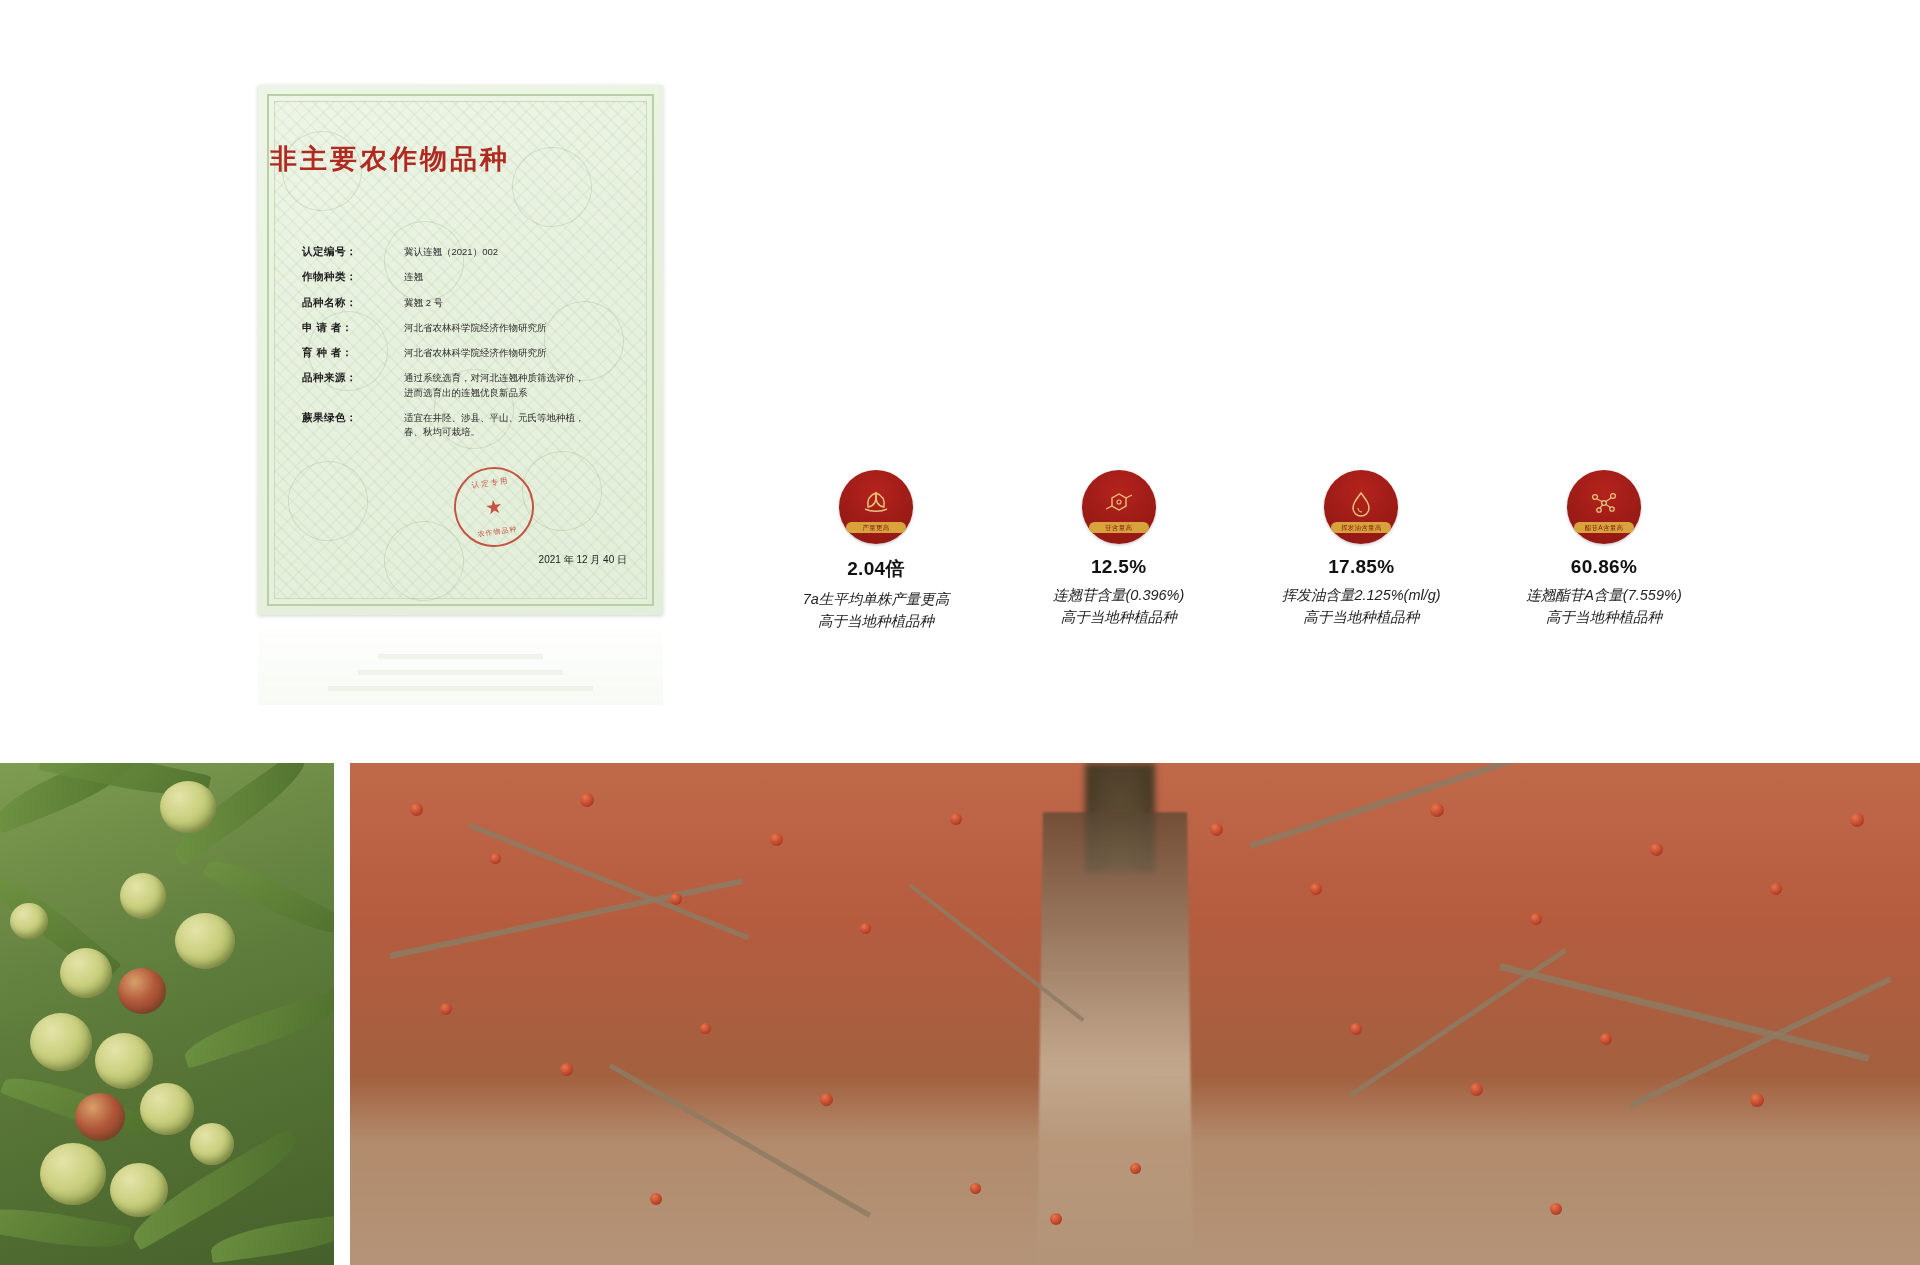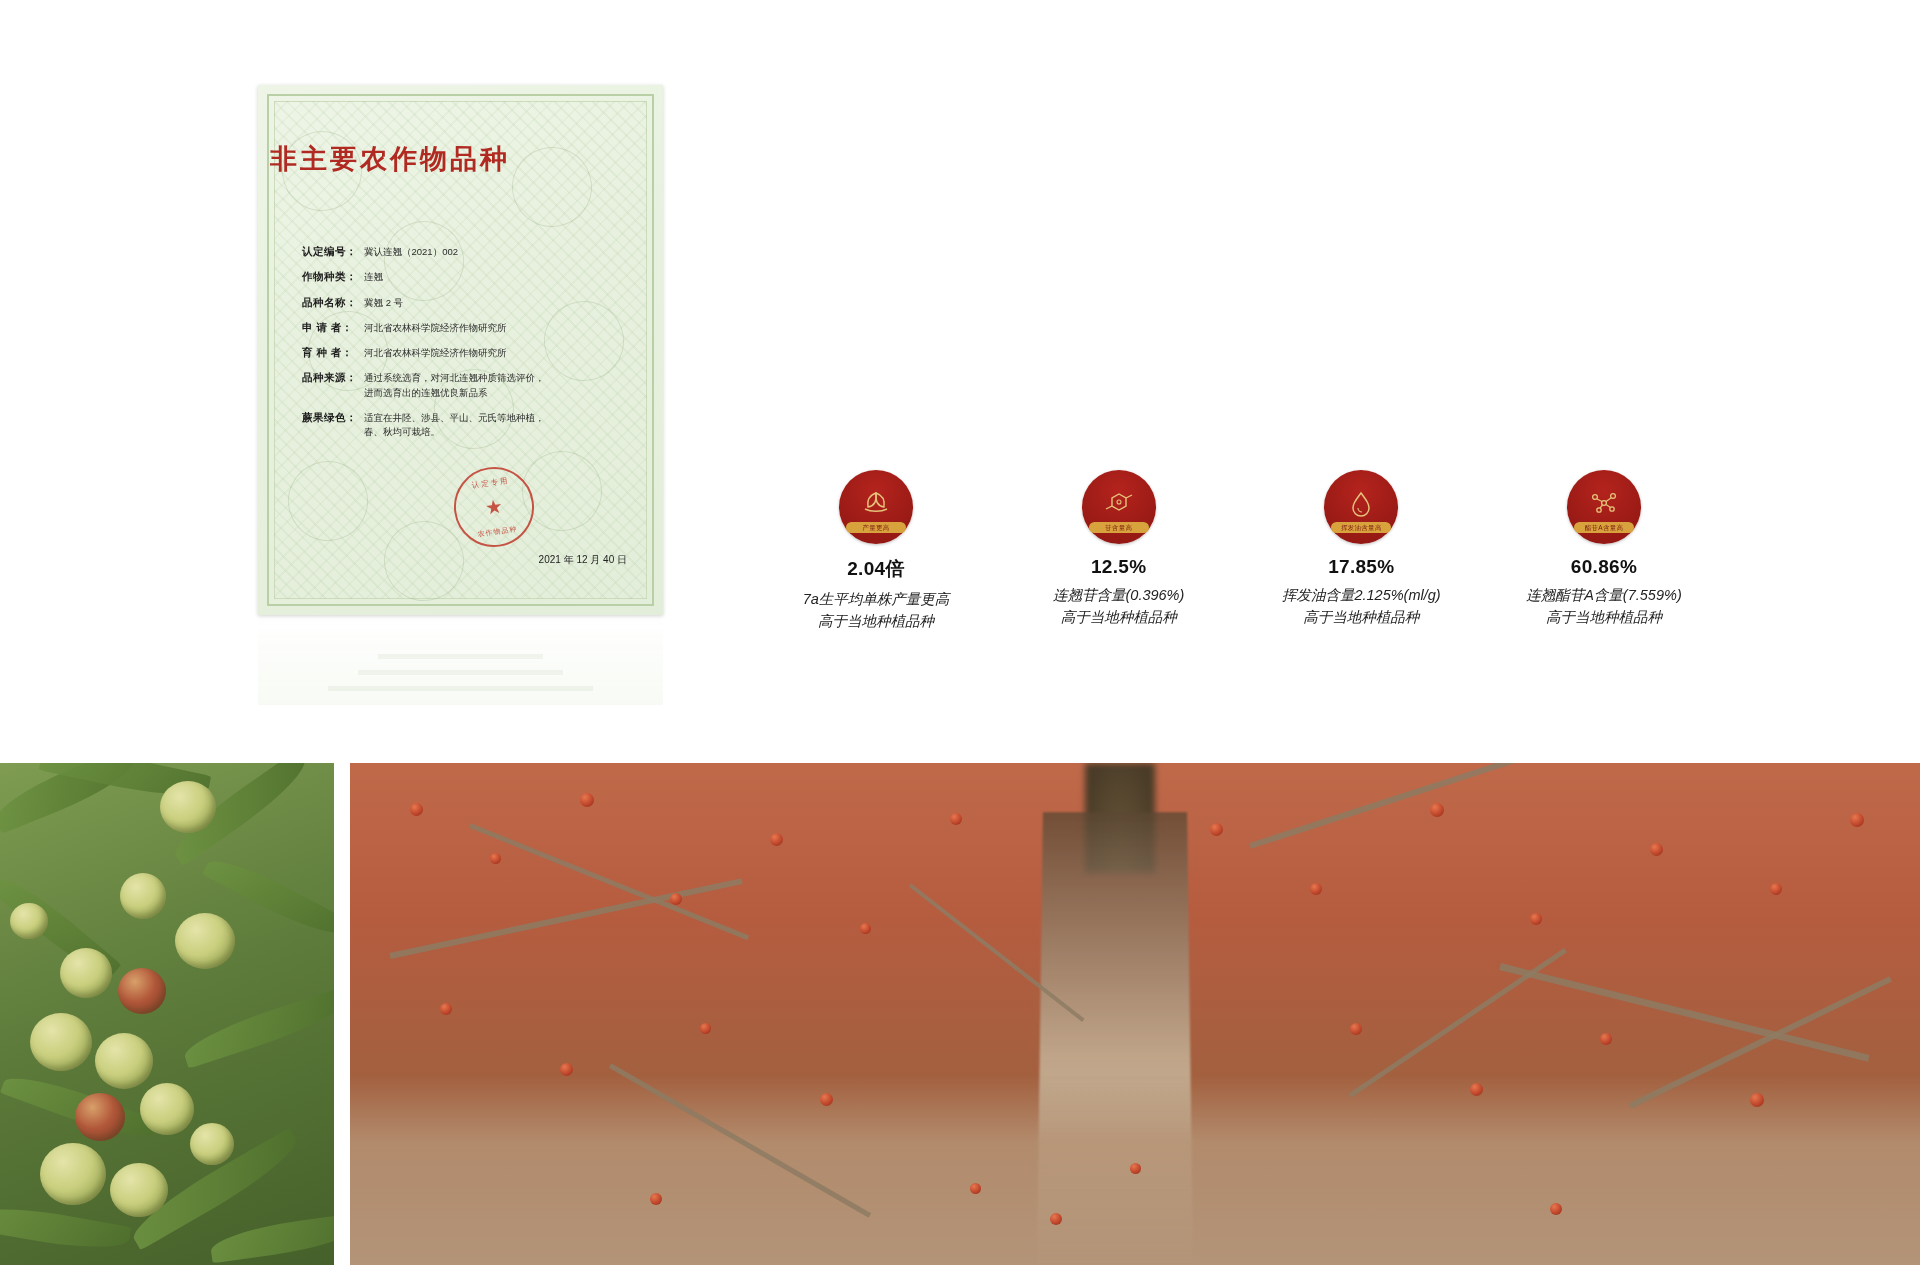--- a/index.html
+++ b/index.html
@@ -105,20 +105,21 @@
     left: 44px;
     top: 160px;
     right: 36px;
     font-size: 10.5px;
     color: #2c2c2c;
   }
   .cert-row {
     display: flex;
     align-items: flex-start;
     margin-bottom: 11px;
+    gap: 40px;
   }
   .cert-label {
     width: 62px;
     flex: 0 0 62px;
     font-size: 10.5px;
     letter-spacing: 0.5px;
     color: #1c1c1c;
     font-weight: bold;
   }
   .cert-value {

